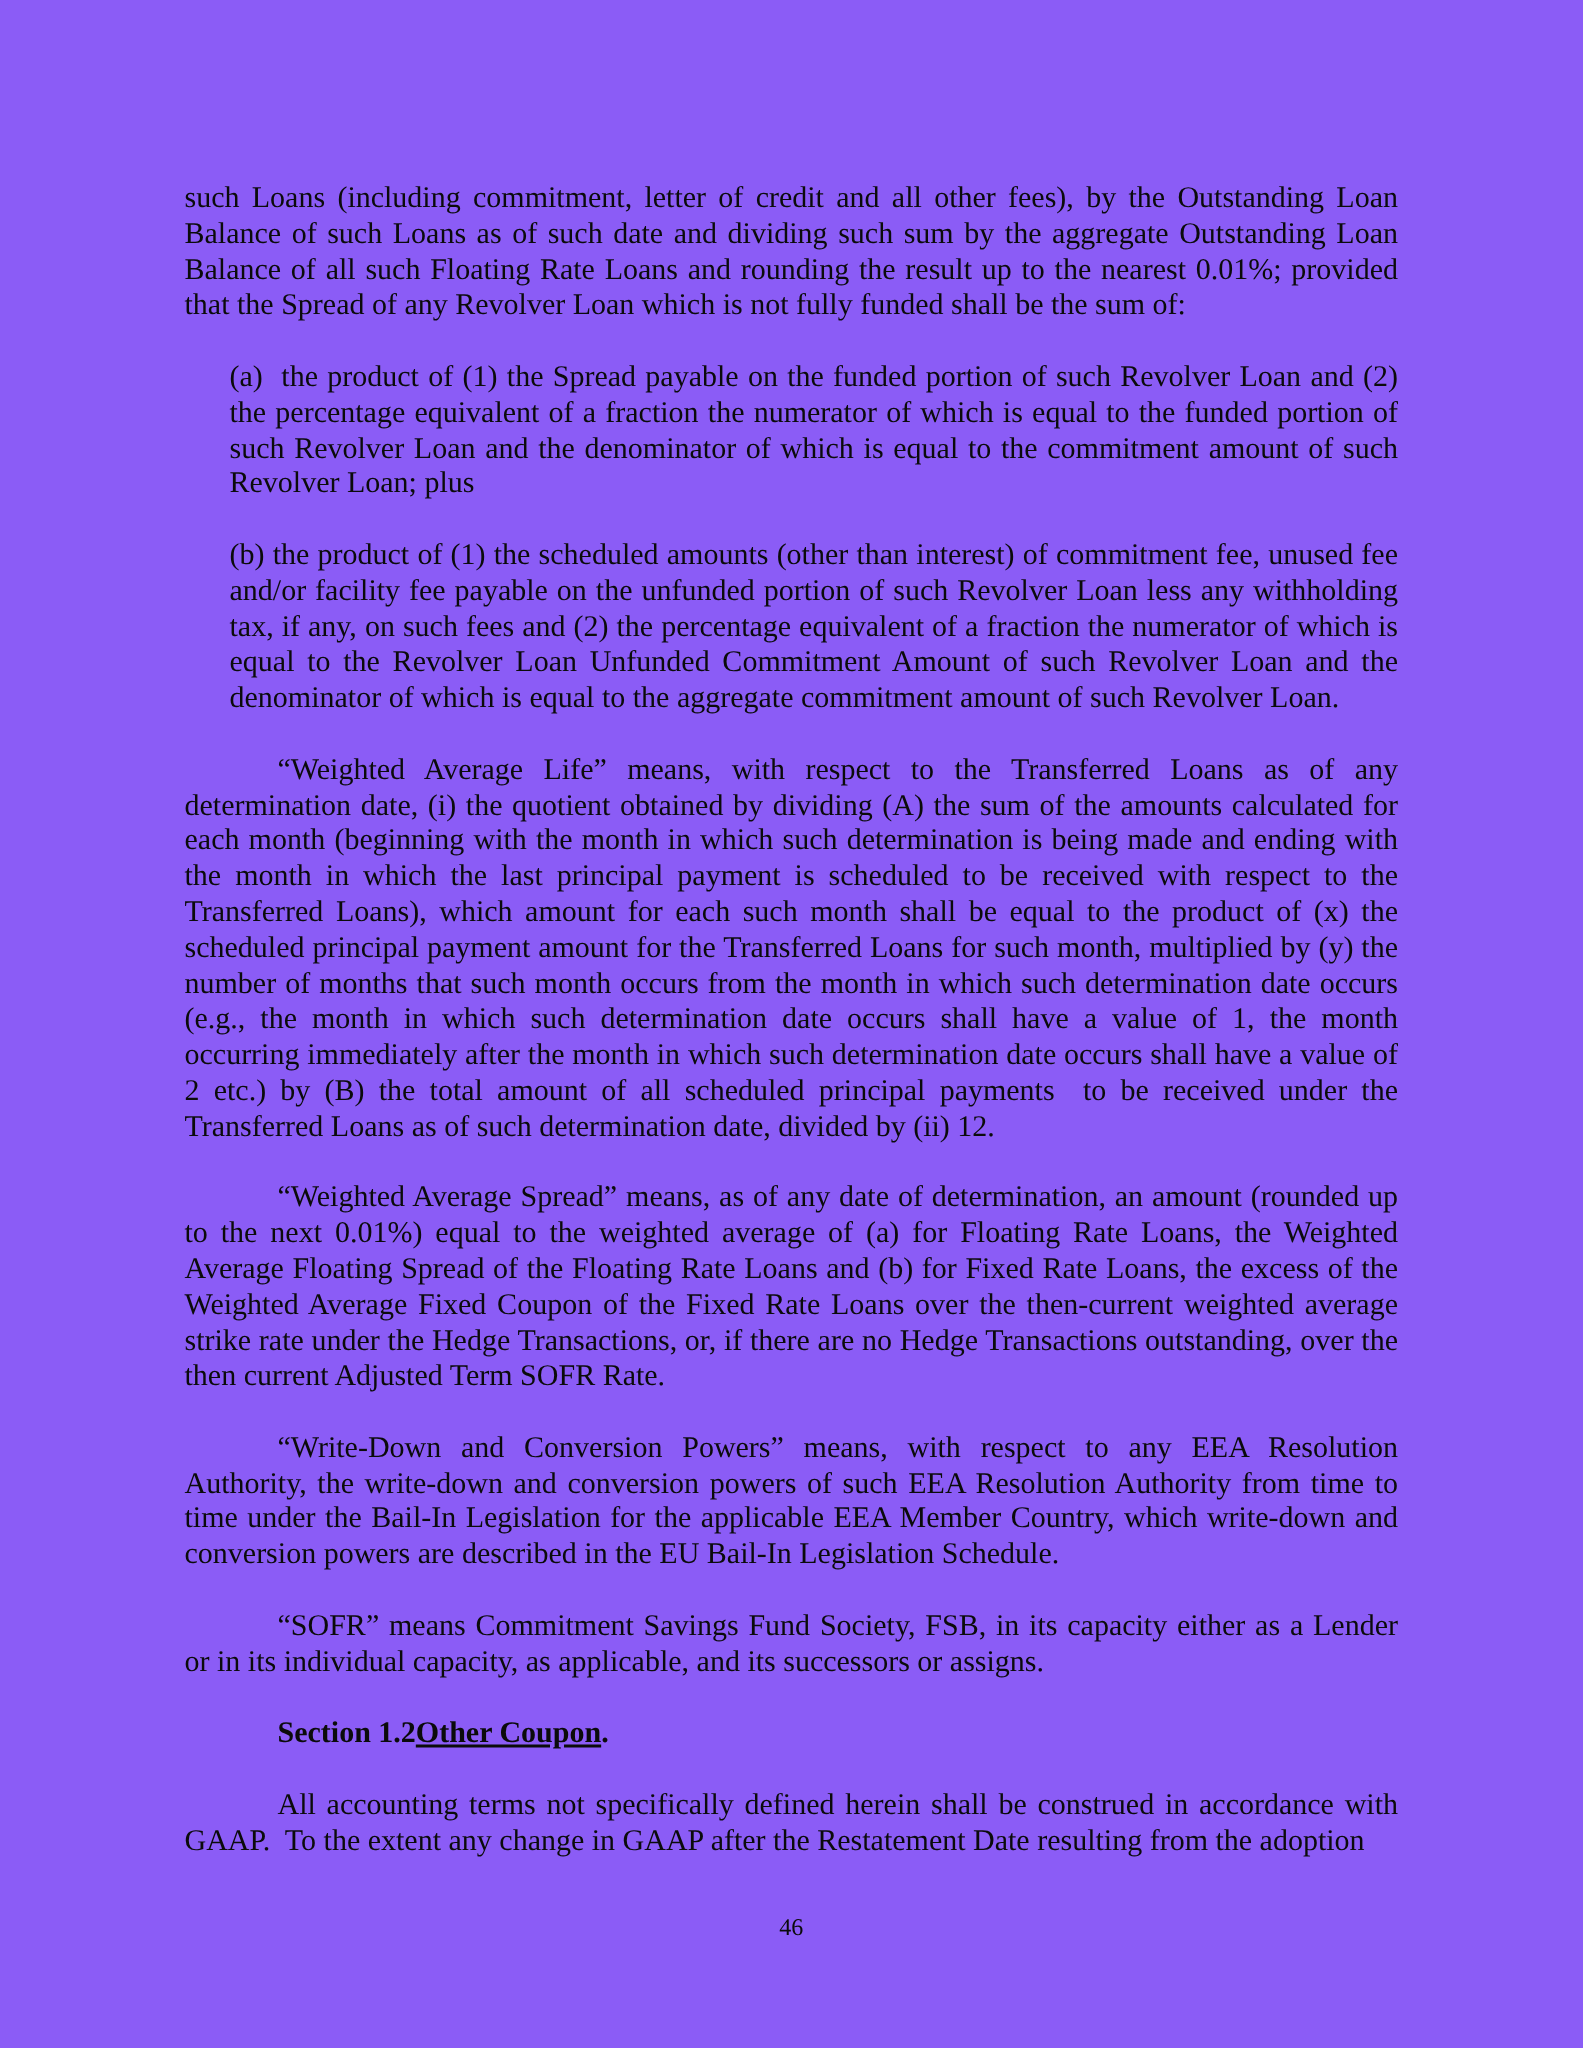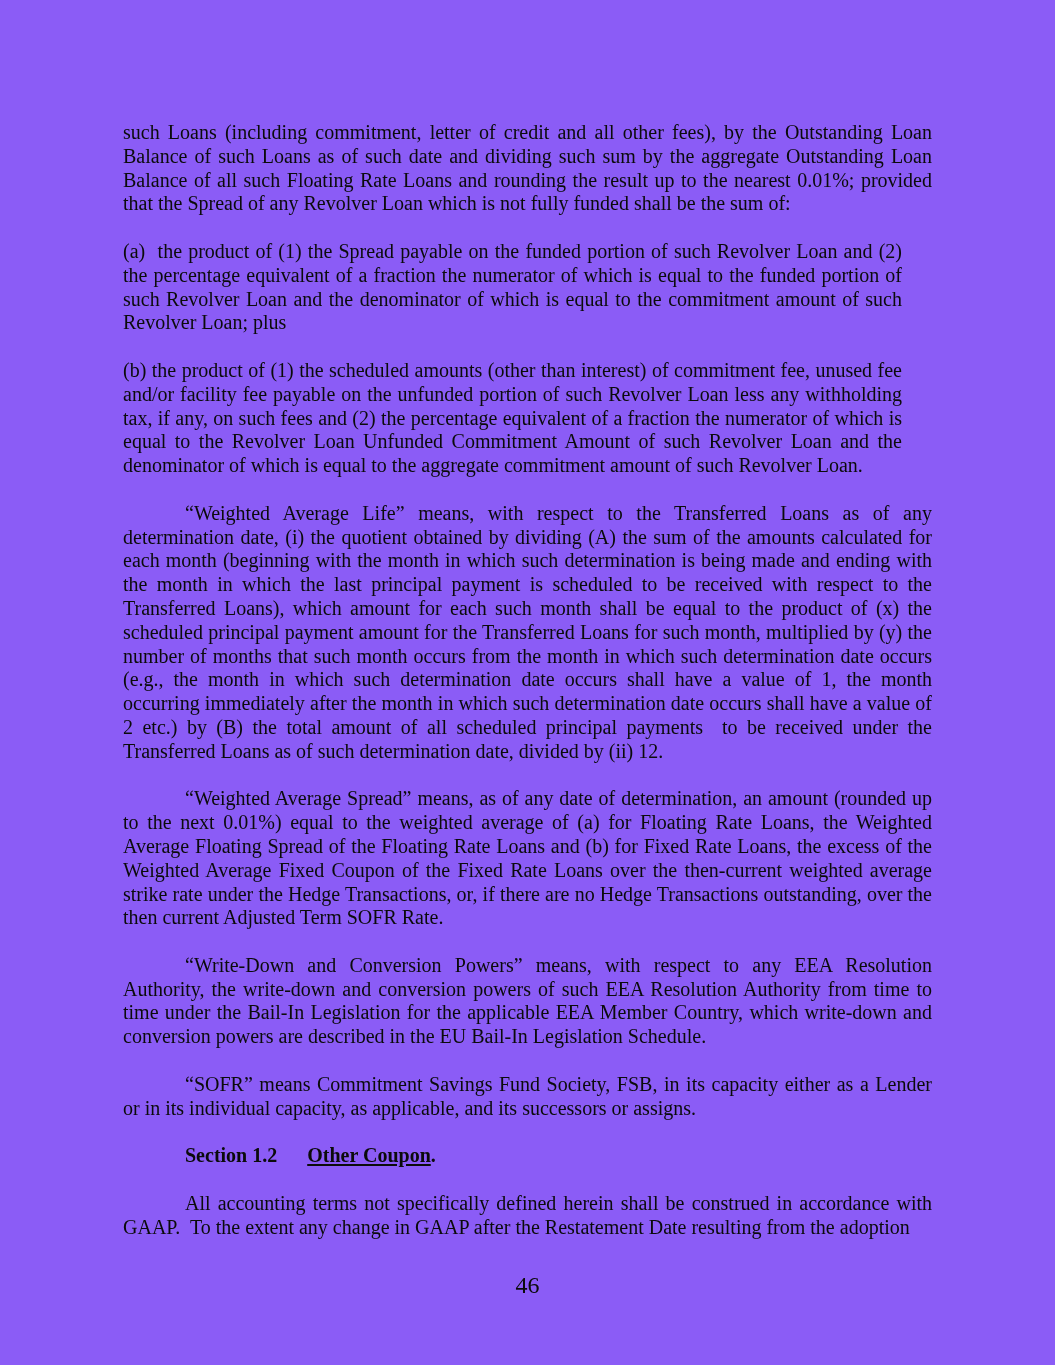--- a/index.html
+++ b/index.html
@@ -19,36 +19,36 @@
     position: absolute;
     left: 123px;
     top: 121px;
     width: 809px;
   }
   .content p {
     text-align: justify;
     margin: 0 0 23.8px 0;
   }
   p.indent { text-indent: 62px; }
-  p.sub { width: 779px; }
+  p.sub { margin-left: 30px; width: 779px; }
   .term { text-underline-offset: 2px; }
   .section-heading {
     font-weight: bold;
     text-indent: 62px;
     text-align: left !important;
   }
-  .section-number { margin-right: 30px; }
+  .section-number { }
   .section-title { text-decoration: underline; text-underline-offset: 2px; }
   .footer {
     position: absolute;
     top: 1274px;
     left: 0;
     width: 100%;
     text-align: center;
-    font-size: 24px;
+    font-size: 16px;
   }
 </style>
 </head>
 <body>
 
 <div class="page">
   <div class="content">
 
     <p>such Loans (including commitment, letter of credit and all other fees), by the Outstanding Loan Balance of such Loans as of such date and dividing such sum by the aggregate Outstanding Loan Balance of all such Floating Rate Loans and rounding the result up to the nearest 0.01%; provided that the Spread of any Revolver Loan which is not fully funded shall be the sum of:</p>
 

